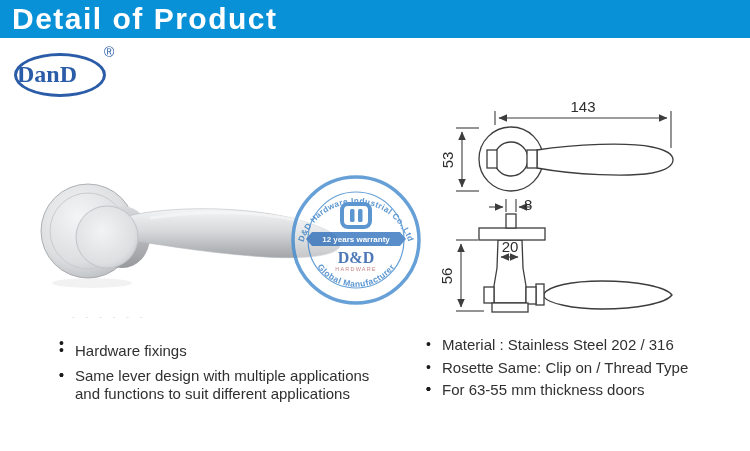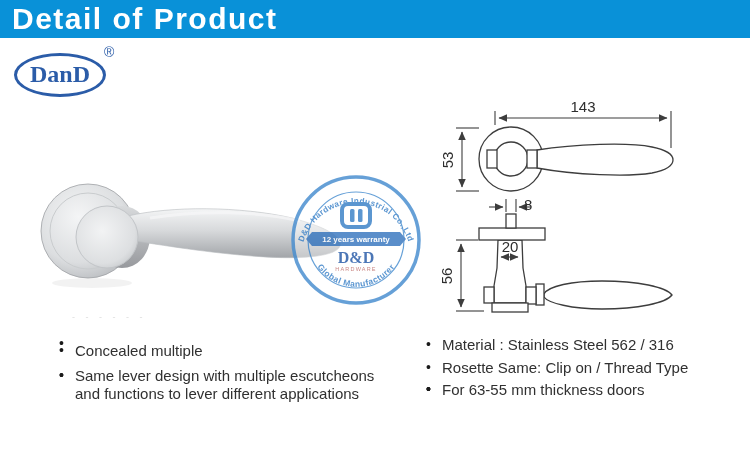--- a/index.html
+++ b/index.html
@@ -14,21 +14,21 @@
   }
   .header .title{
     position:absolute;left:12px;top:1px;
     font-size:30px;font-weight:bold;letter-spacing:1.5px;
     color:#ffffff;line-height:36px;white-space:nowrap;
   }
   
   .logo{
     position:absolute;left:14px;top:53px;width:92px;height:44px;
     border:3px solid #2b5ca8;border-radius:50%;
-    display:flex;align-items:center;justify-content:center;
+    display:flex;align-items:center;justify-content:flex-start;
     box-sizing:border-box;
   }
   .logo .logo-text{
     font-family:"Liberation Serif",serif;font-weight:bold;
     font-size:24px;color:#2b5ca8;letter-spacing:0px;line-height:1;
     padding-bottom:2px;
   }
   .registered{
     position:absolute;left:104px;top:44px;
     font-size:14px;color:#2b5ca8;font-family:"Liberation Sans",sans-serif;
@@ -192,38 +192,38 @@
   </svg>
 
   <div class="spec-list spec-list-left">
 
       <div class="spec-item">
         <span class="dot">•</span>
       </div>
 
       <div class="spec-item">
         <span class="dot">•</span>
-        <span class="spec-text">Concealed multiple</span>
-      </div>
-
-      <div class="spec-item">
-        <span class="dot">•</span>
-      </div>
-
-      <div class="spec-item">
-        <span class="dot">•</span>
-        <span class="spec-text">Same lever design with multiple escutcheons and functions to lever different applications</span>
+        <span class="spec-text">Hardware fixings</span>
+      </div>
+
+      <div class="spec-item">
+        <span class="dot">•</span>
+      </div>
+
+      <div class="spec-item">
+        <span class="dot">•</span>
+        <span class="spec-text">Same lever design with multiple applications and functions to suit different applications</span>
       </div>
     </div>
 
   <div class="spec-list spec-list-right">
 
       <div class="spec-item">
         <span class="dot">•</span>
-        <span class="spec-text">Material : Stainless Steel 562 / 316</span>
+        <span class="spec-text">Material : Stainless Steel 202 / 316</span>
       </div>
 
       <div class="spec-item">
         <span class="dot">•</span>
         <span class="spec-text">Rosette Same: Clip on / Thread Type</span>
       </div>
 
       <div class="spec-item">
         <span class="dot">•</span>
       </div>

